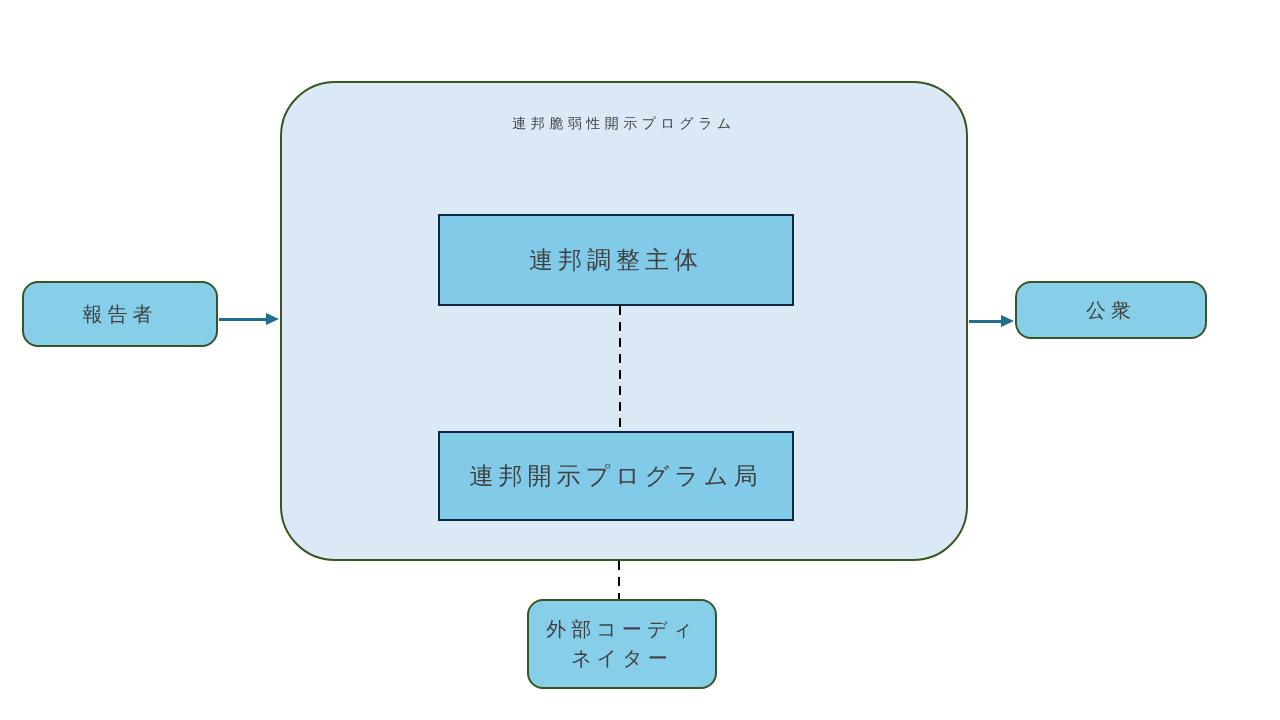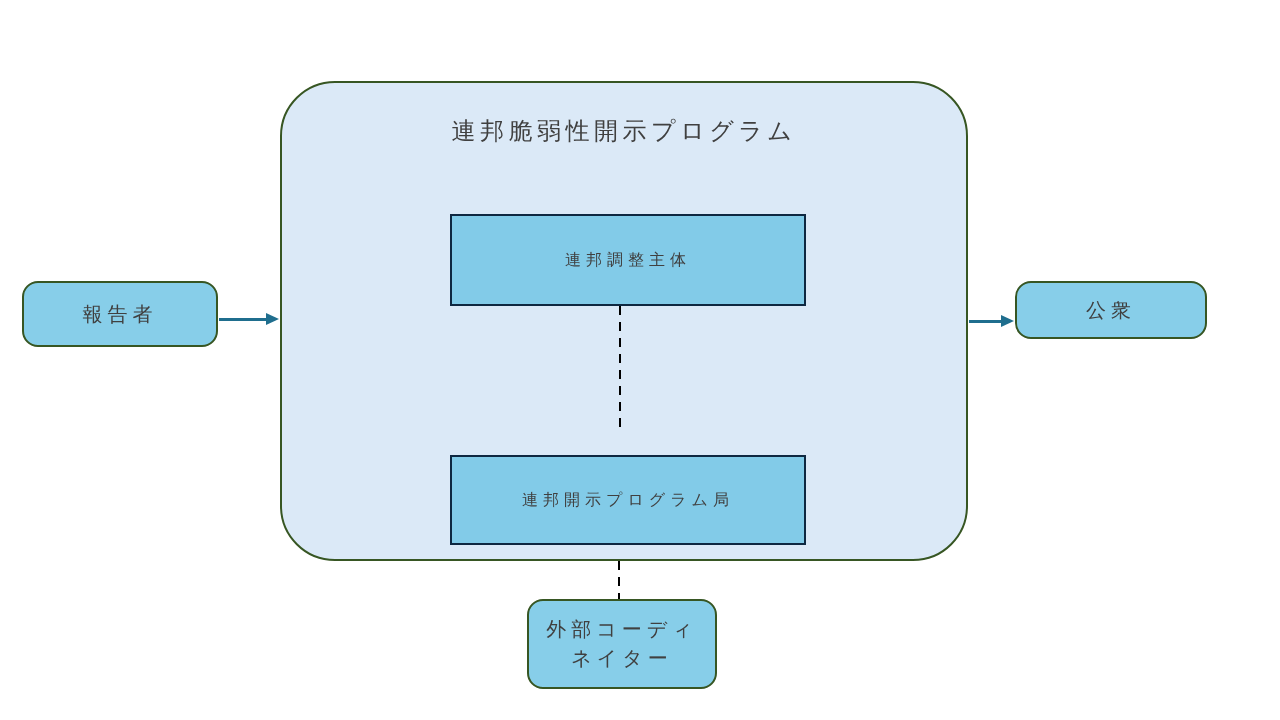--- a/index.html
+++ b/index.html
@@ -30,40 +30,40 @@
     left: 280px; top: 81px;
     width: 688px; height: 480px;
     background: var(--container-fill);
     border: 2px solid var(--container-border);
     border-radius: 55px;
   }
   .container-title {
     position: absolute;
     left: 0; right: 0; top: 32px;
     text-align: center;
-    font-size: 24px;
+    font-size: 14px;
     letter-spacing: 4.5px;
     color: var(--text);
   }
   
   .inner-node {
     position: absolute;
-    left: 168px;
+    left: 156px;
     width: 356px;
     background: var(--inner-fill);
     border: 2px solid var(--inner-border);
     display: flex;
     align-items: center;
     justify-content: center;
-    font-size: 16px;
+    font-size: 24px;
     letter-spacing: 5px;
     color: var(--text);
   }
   .inner-node.coordinating { top: 131px; height: 92px; }
-  .inner-node.office { top: 348px; height: 90px; margin-top: 24px; }
+  .inner-node.office { top: 348px; height: 90px; }
   
   .dashed-v {
     position: absolute;
     width: 2px;
     background: repeating-linear-gradient(to bottom, var(--dashed-line) 0 9px, transparent 9px 16px);
   }
   .dashed-inner { left: 337px; top: 223px; height: 125px; }
   .dashed-external { left: 618px; top: 561px; height: 38px; }
   
   .round-node {

